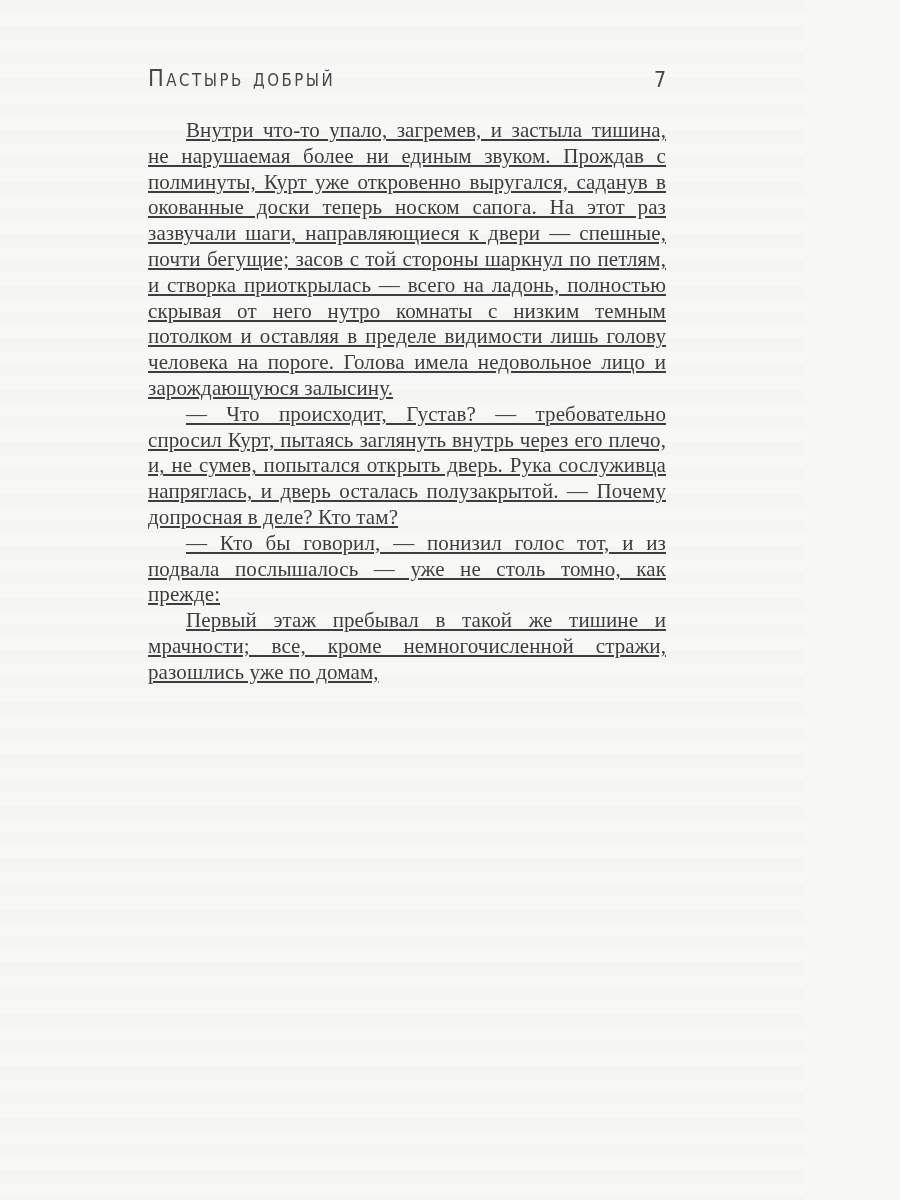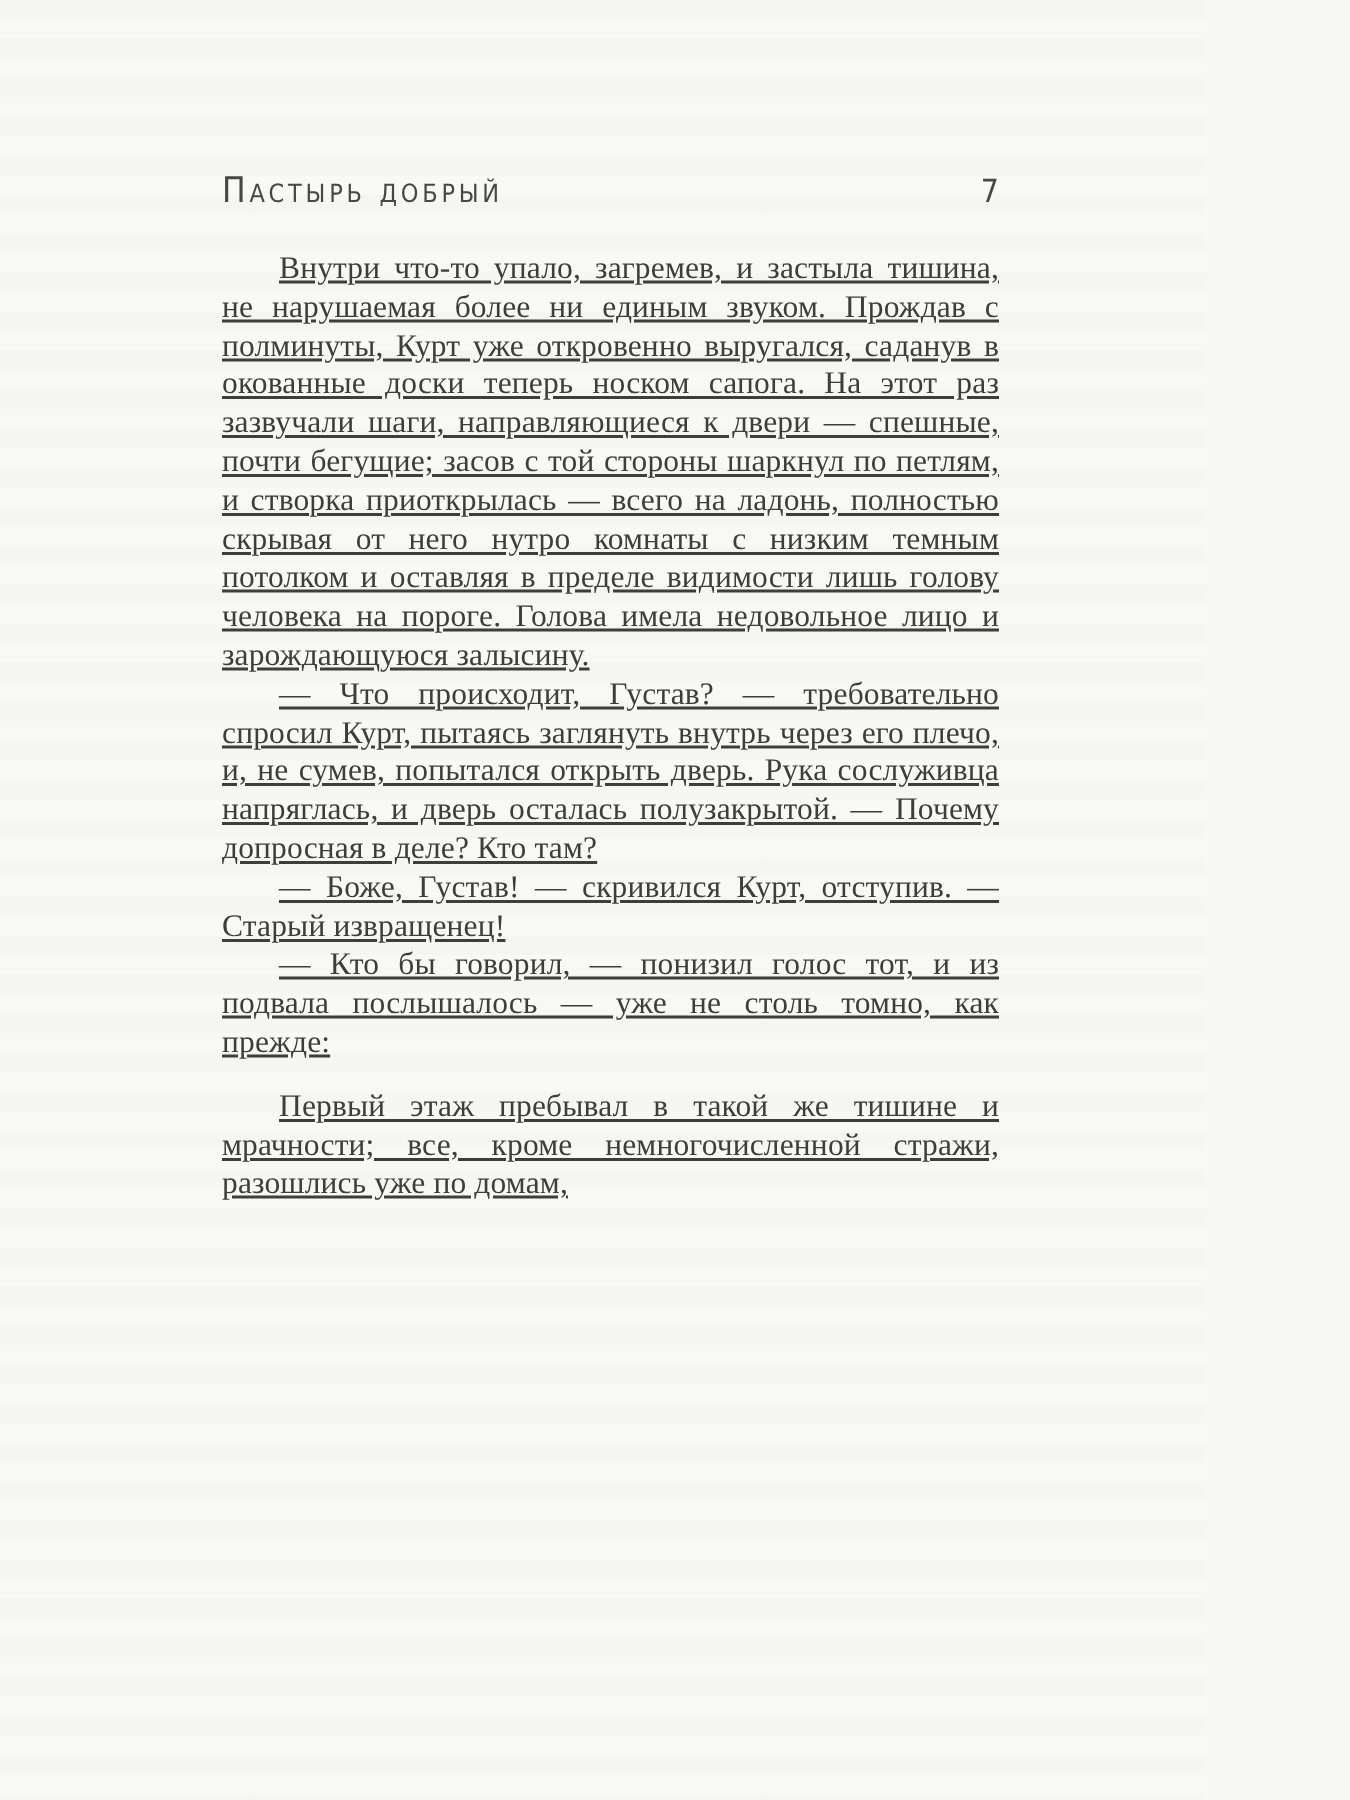--- a/index.html
+++ b/index.html
@@ -12,21 +12,21 @@
 
   body {
     background: #f7f7f5;
     font-family: "Liberation Serif", "DejaVu Serif", serif;
     color: #3d3d3d;
   }
 
   .book-page {
     width: 804px;
     height: 1200px;
-    padding: 116px 138px 0 148px;
+    padding: 68px 138px 0 148px;
     background:
       repeating-linear-gradient(
         to bottom,
         rgba(0,0,0,0.012) 0px,
         rgba(0,0,0,0.012) 13px,
         rgba(255,255,255,0.02) 13px,
         rgba(255,255,255,0.02) 26px
       ),
       #f8f8f6;
   }
@@ -64,35 +64,33 @@
   }
 
   .body-text p.para {
     text-indent: 38px;
     hyphens: auto;
     text-decoration: underline;
     -webkit-hyphens: auto;
   }
 
   .body-text p.para.scene-break {
-    margin-top: 17px;
   }
 </style>
 </head>
 <body>
 
 <div class="book-page">
 
   <div class="page-header">
     <span class="running-title">Пастырь добрый</span>
     <span class="folio">7</span>
   </div>
 
   <div class="body-text">
 
   <p class="para" lang="ru">Внутри что-то упало, загремев, и застыла тишина, не нарушаемая более ни единым звуком. Прождав с полминуты, Курт уже откровенно выругался, саданув в окованные доски теперь носком сапога. На этот раз зазвучали шаги, направляющиеся к двери — спешные, почти бегущие; засов с той стороны шаркнул по петлям, и створка приоткрылась — всего на ладонь, полностью скрывая от него нутро комнаты с низким темным потолком и оставляя в пределе видимости лишь голову человека на пороге. Голова имела недовольное лицо и зарождающуюся залысину.</p>
       <p class="para" lang="ru">— Что происходит, Густав? — требовательно спросил Курт, пытаясь заглянуть внутрь через его плечо, и, не сумев, попытался открыть дверь. Рука сослуживца напряглась, и дверь осталась полузакрытой. — Почему допросная в деле? Кто там?</p>
-      <p class="para" lang="ru">— Боже, Густав! — скривился Курт, отступив. — Старый извращенец!</p>
       <p class="para" lang="ru">— Кто бы говорил, — понизил голос тот, и из подвала послышалось — уже не столь томно, как прежде:</p>
       <p class="para scene-break" lang="ru">Первый этаж пребывал в такой же тишине и мрачности; все, кроме немногочисленной стражи, разошлись уже по домам,</p>
     </div>
 
 </div>
 
 </body></html>

